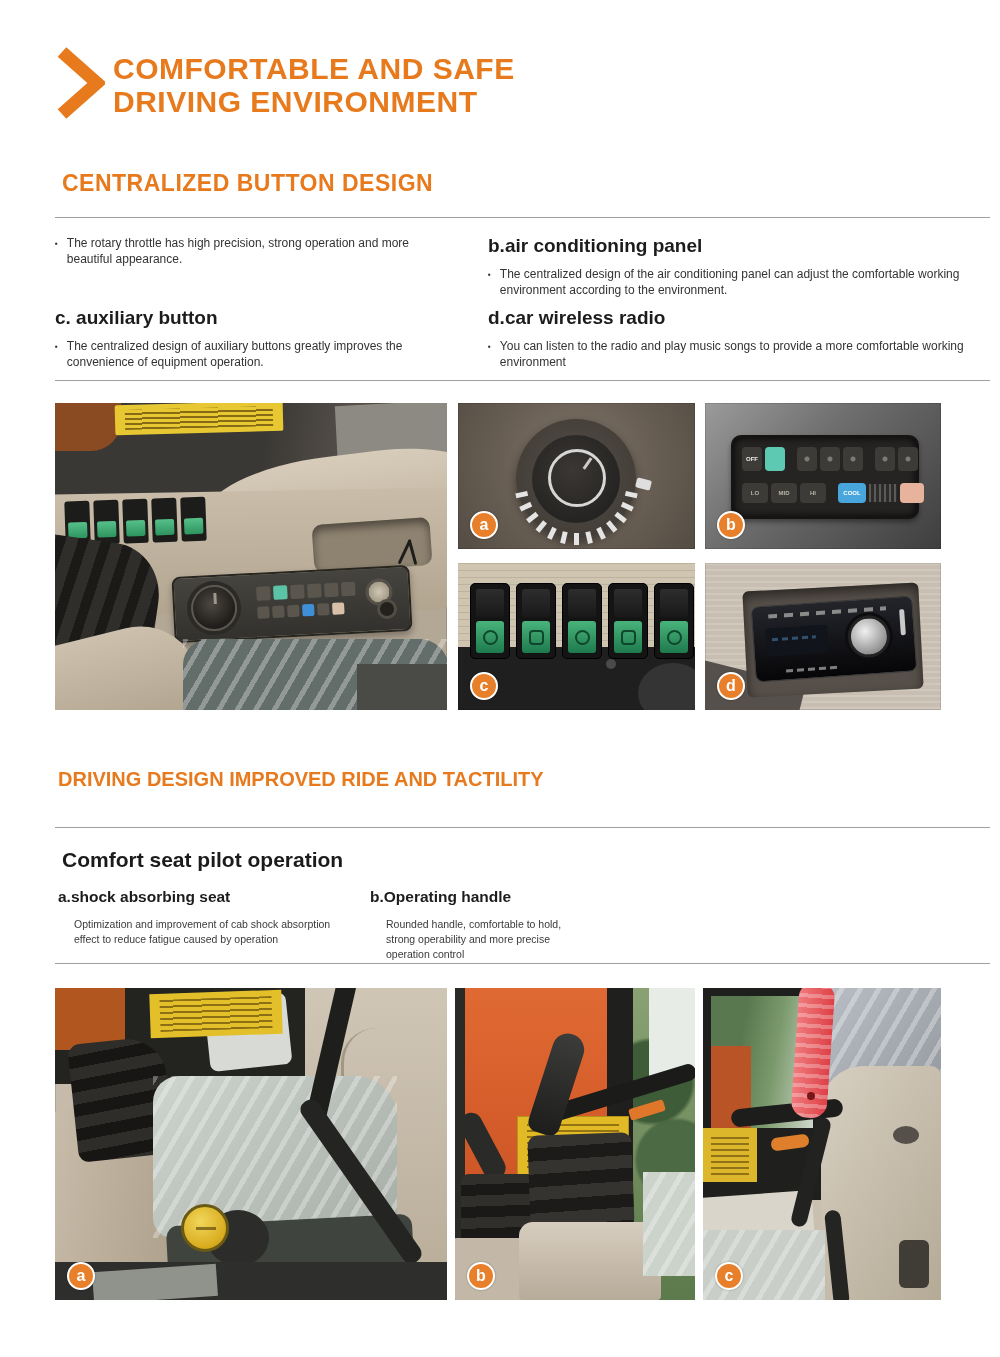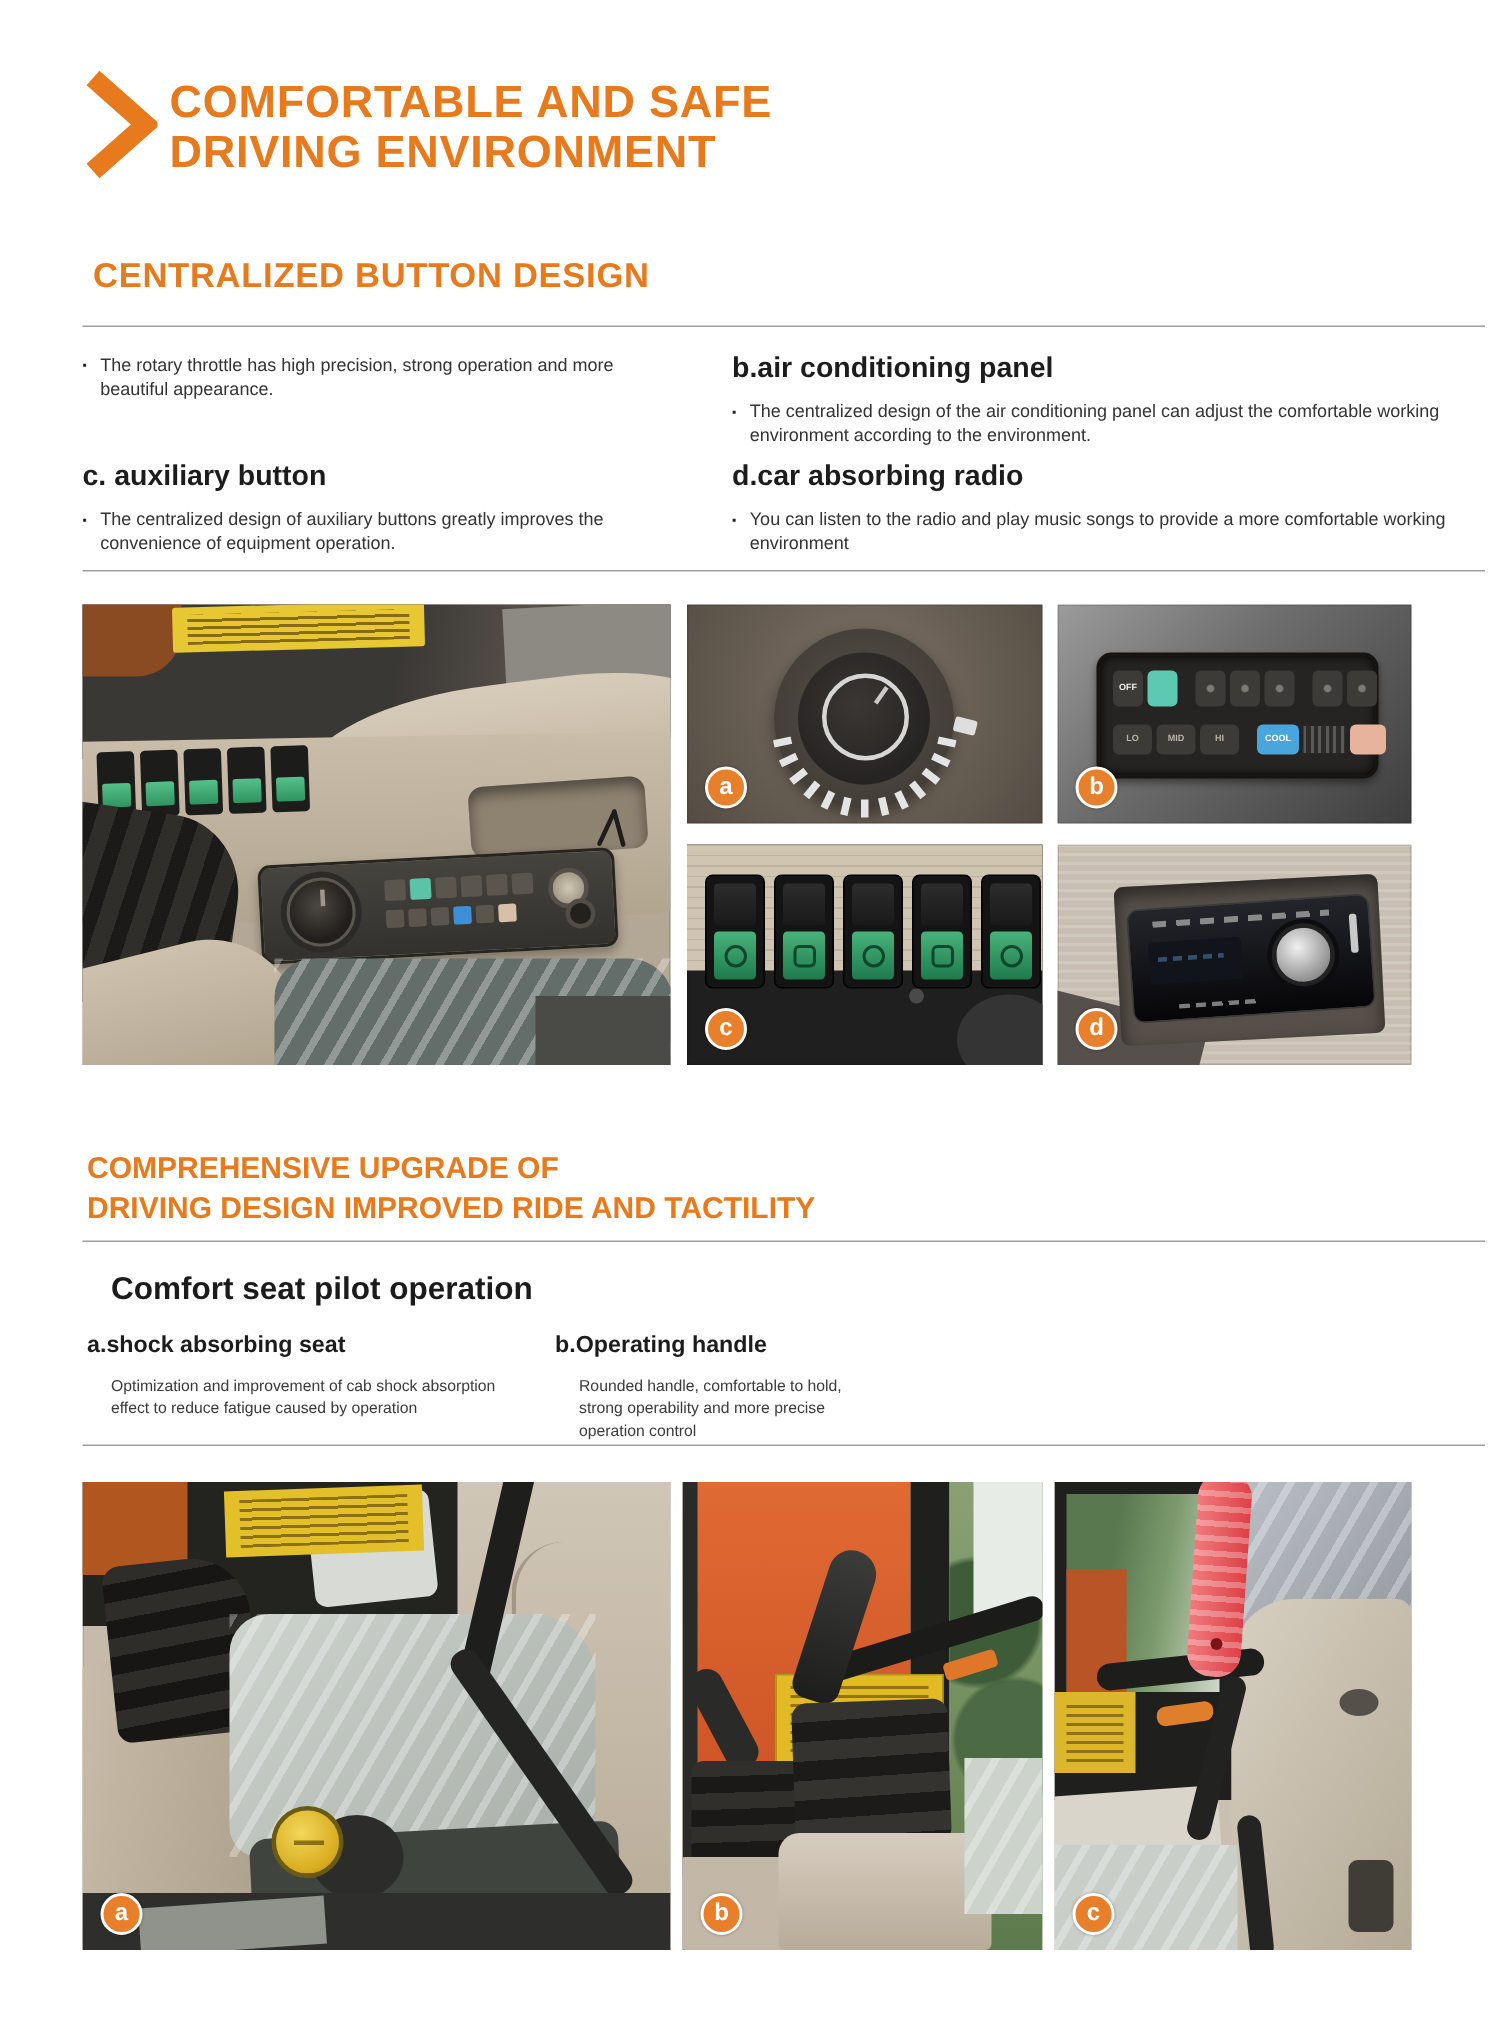--- a/index.html
+++ b/index.html
@@ -9,21 +9,21 @@
   .abs { position:absolute; }
 
   
   .brand-chevron { left:55px; top:46px; width:50px; height:74px; }
   .hdr-title { left:113px; top:52px; font-size:30px; line-height:33px; font-weight:bold;
                color:#e87a1e; letter-spacing:.5px; }
 
   
   .s1-heading { left:62px; top:170px; font-size:23px; font-weight:bold; color:#e87a1e; letter-spacing:.5px; }
   .s2-heading { left:58px; top:766px; font-size:20px; line-height:27px; font-weight:bold; color:#e87a1e; }
-  .s2-sub    { left:62px; top:848px; font-size:21px; font-weight:bold; color:#1b1b1b;margin-left:12px; }
+  .s2-sub    { left:62px; top:848px; font-size:21px; font-weight:bold; color:#1b1b1b; }
 
   .hr { height:1px; background:#9f9f9f; left:55px; width:935px; }
   .hr1 { top:217px; } .hr2 { top:380px; } .hr3 { top:827px; } .hr4 { top:963px; }
 
   
   .feat h3 { font-size:19px; font-weight:bold; color:#1c1c1c; margin-bottom:9px; }
   .brow { display:flex; gap:9px; font-size:12px; line-height:16px; color:#333; }
   .blt  { font-size:8px; line-height:16px; color:#222; padding-top:1px; }
   .f1 { left:55px;  top:235px; width:380px; }
   .f2 { left:488px; top:235px; width:472px; }
@@ -272,21 +272,21 @@
       </div>
   </div>
   <div class="abs feat f3">
     <h3>c. auxiliary button</h3>
     <div class="brow">
         <span class="blt">▪</span>
       <span>The centralized design of auxiliary buttons greatly improves the convenience of equipment operation.</span>
       </div>
   </div>
   <div class="abs feat f4">
-    <h3>d.car absorbing radio</h3>
+    <h3>d.car wireless radio</h3>
     <div class="brow">
         <span class="blt">▪</span>
       <span>You can listen to the radio and play music songs to provide a more comfortable working environment</span>
       </div>
   </div>
   <div class="abs hr hr2"></div>
 
   <div class="photo ph-cab">
     <div class="abs cab-windshield"></div>
     <div class="abs cab-corner"></div>
@@ -446,21 +446,20 @@
           <i></i>
         </div>
       <div class="rd-knob"></div>
       <div class="rd-txt"></div>
       <div class="rd-strip"></div>
     </div>
     <div class="ph-label">d</div>
   </div>
 
   <div class="abs s2-heading">
-    <div>COMPREHENSIVE UPGRADE OF</div>
     <div>DRIVING DESIGN IMPROVED RIDE AND TACTILITY</div>
   </div>
   <div class="abs hr hr3"></div>
   <div class="abs s2-sub">Comfort seat pilot operation</div>
 
   <div class="abs g g1">
     <h4>a.shock absorbing seat</h4>
     <div class="gdesc">Optimization and improvement of cab shock absorption effect to reduce fatigue caused by operation</div>
   </div>
   <div class="abs g g2">

